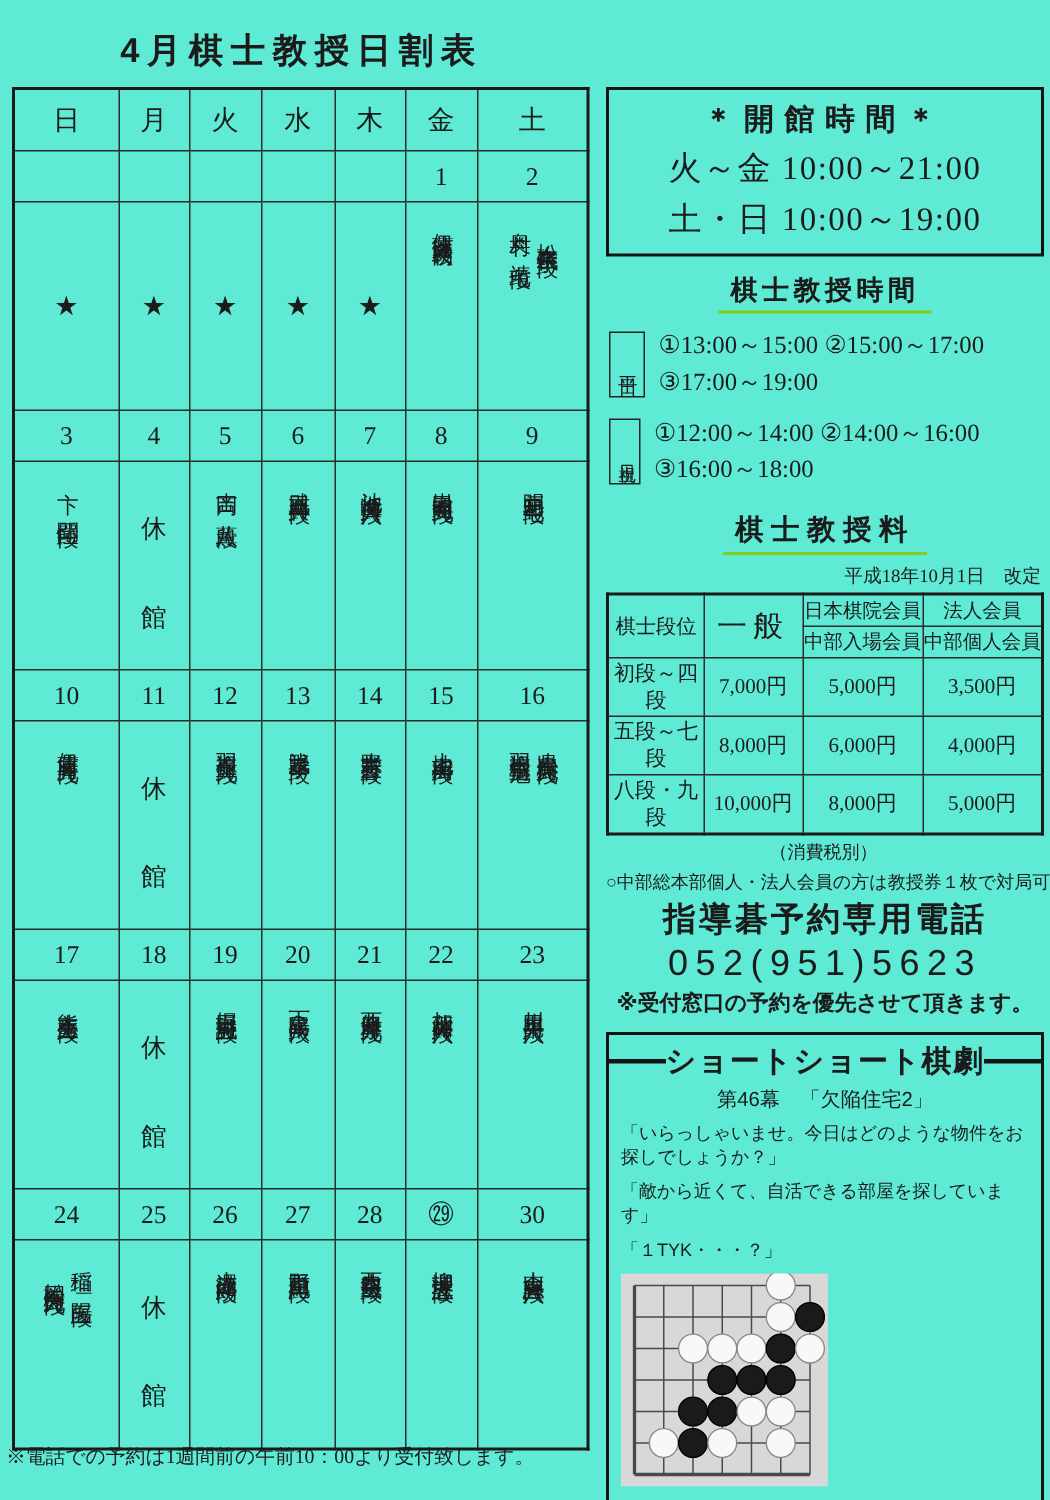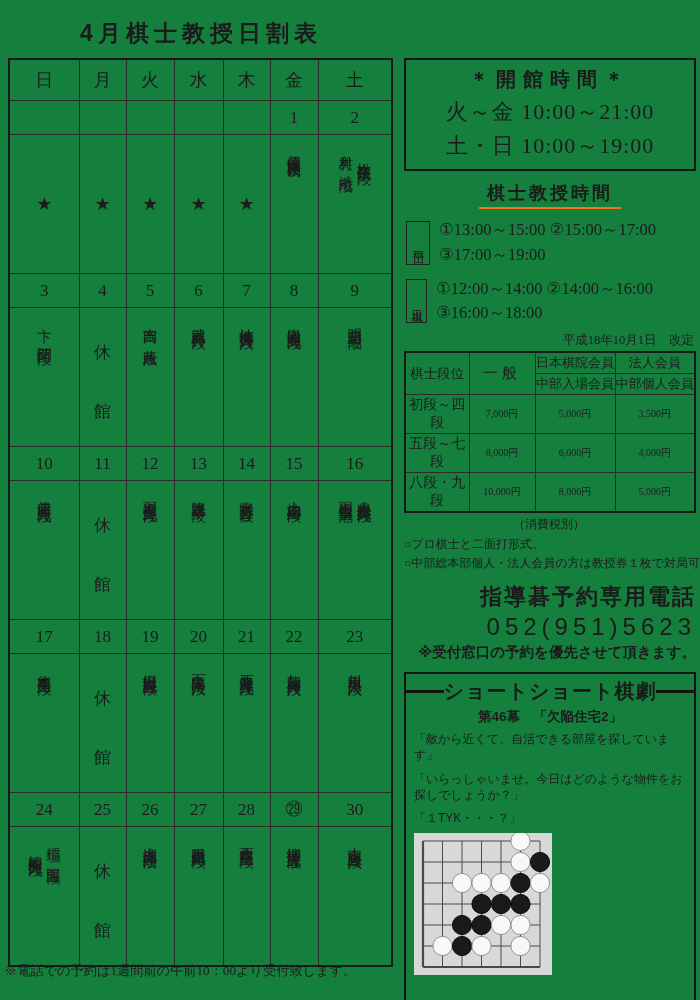--- a/index.html
+++ b/index.html
@@ -1,16 +1,16 @@
 <!DOCTYPE html>
 <html><head>
 <meta charset="utf-8">
 <style>
   html,body{margin:0;padding:0;background:#e8e8e8;}
-  .page{position:relative;width:700px;height:1000px;background:#15803d;color:#1b1b1b;
+  .page{position:relative;width:700px;height:1000px;background:#5eead4;color:#1b1b1b;
         font-family:"Liberation Serif","DejaVu Serif",serif;overflow:hidden;}
 
   
   .doc-title{position:absolute;left:8px;top:18px;width:386px;text-align:center;
              font-family:"Liberation Sans","DejaVu Sans",sans-serif;
              font-weight:bold;font-size:23px;letter-spacing:5px;}
   .cal-table{position:absolute;left:8px;top:58px;border-collapse:collapse;table-layout:fixed;
              border:2px solid #1a1a1a;}
   .cal-table td{border:1px solid #2b2b2b;text-align:center;padding:0;overflow:hidden;}
   .day-row td{height:40px;font-size:18px;}
@@ -29,55 +29,55 @@
 
   
   .panel{position:absolute;left:404px;top:58px;width:292px;}
   .hours-box{border:2.5px solid #141414;padding:6px 4px 8px;text-align:center;}
   .hours-title{font-size:20px;font-weight:bold;letter-spacing:7px;}
   .hours-line{font-size:22px;margin-top:4px;white-space:nowrap;letter-spacing:1px;text-align:center;}
 
   .sec-heading{display:block;width:fit-content;margin:10px auto 0;
                font-family:"Liberation Sans","DejaVu Sans",sans-serif;
                font-weight:bold;font-size:18px;letter-spacing:3px;
-               border-bottom:2px solid #f97316;padding:0 8px 2px;}
+               border-bottom:2px solid #84cc16;padding:0 8px 2px;}
   .time-row{display:flex;gap:9px;margin:9px 0 0 2px;align-items:center;}
   .tlabel{border:1.8px solid #222;min-width:20px;min-height:44px;display:flex;align-items:center;
           justify-content:center;writing-mode:vertical-rl;text-orientation:upright;
           font-size:13px;letter-spacing:2px;padding:2px 2px;box-sizing:border-box;}
   .tlabel.small{font-size:11.5px;letter-spacing:0;}
   .tlines{font-size:16.5px;line-height:1.5;white-space:nowrap;}
 
   .fees-heading{font-size:19px;letter-spacing:5px;margin-top:14px;}
   .revision{text-align:right;font-size:12.5px;margin:6px 2px 2px 0;}
   .fee-table{border-collapse:collapse;border:2px solid #1a1a1a;width:290px;table-layout:fixed;}
   .fee-table th,.fee-table td{border:1px solid #2b2b2b;text-align:center;font-weight:normal;
                               padding:1px 0;}
   .fee-table th{font-size:13px;}
   .fee-table .rankhead{font-size:13.5px;}
-  .fee-table .genhead{font-size:15px;letter-spacing:4px;}
-  .fee-table td{font-size:10px;height:26px;}
+  .fee-table .genhead{font-size:20px;letter-spacing:4px;}
+  .fee-table td{font-size:14px;height:26px;}
   .fee-table td.rank{font-size:14px;}
   .tax-note{text-align:center;font-size:12px;margin:3px 2px 0 0;}
   .fee-notes{font-size:12px;line-height:1.55;margin-top:2px;white-space:nowrap;}
 
-  .phone-block{text-align:right;margin-top:10px;
+  .phone-block{text-align:center;
                font-family:"Liberation Sans","DejaVu Sans",sans-serif;}
   .phone-title{font-weight:bold;font-size:22px;letter-spacing:2px;}
   .phone-number{font-size:24px;letter-spacing:5px;margin-top:1px;}
   .phone-note{font-weight:bold;font-size:14.5px;margin-top:2px;}
 
   .comic-box{border:2.5px solid #141414;margin-top:10px;padding:4px 8px 6px;height:340px;
              box-sizing:content-box;font-family:"Liberation Sans","DejaVu Sans",sans-serif;}
   .comic-title{display:flex;align-items:center;font-weight:bold;font-size:20px;
                letter-spacing:1px;white-space:nowrap;}
   .comic-title .rule{flex:1;border-top:3px solid #141414;margin:0 -8px 0 -8px;}
   .comic-title .rule.r{margin:0 -8px 0 0;}
   .comic-title .rule.l{margin:0 0 0 -8px;}
-  .episode{text-align:center;font-weight:bold;font-size:13.5px;margin:3px 0 5px;}
+  .episode{text-align:center;font-weight:normal;font-size:13.5px;margin:3px 0 5px;}
   .dialog{font-size:12px;line-height:1.35;margin-bottom:7px;}
   .board-area{display:flex;margin-top:2px;}
   .board-svg{flex:0 0 auto;}
   .board-quotes{display:flex;flex-direction:column;justify-content:flex-end;gap:9px;
                 padding:0 0 14px 6px;font-size:12.5px;line-height:1.3;}
 </style>
 </head>
 <body>
 
 <div class="page">
@@ -370,20 +370,21 @@
     </div>
 
     <div class="time-row">
       <div class="tlabel small">土日祝</div>
       <div class="tlines">
         <div>①12:00～14:00 ②14:00～16:00</div>
         <div>③16:00～18:00</div>
       </div>
     </div>
 
+    <div class="sec-heading fees-heading">棋士教授料</div>
     <div class="revision">平成18年10月1日　改定</div>
 
     <table class="fee-table">
       <colgroup>
         <col style="width:64px">
           <col style="width:66px">
           <col style="width:80px">
           <col style="width:80px">
       </colgroup>
       <thead>
@@ -415,39 +416,38 @@
             <td class="rank">八段・九段</td>
             <td>10,000円</td>
             <td>8,000円</td>
             <td>5,000円</td>
           </tr>
         </tbody>
     </table>
 
     <div class="tax-note">（消費税別）</div>
     <div class="fee-notes">
-      <div>○プロ棋士と二面打形式。</div>
       <div>○中部総本部個人・法人会員の方は教授券１枚で対局可。</div>
     </div>
 
     <div class="phone-block">
       <div class="phone-title">指導碁予約専用電話</div>
       <div class="phone-number">052(951)5623</div>
       <div class="phone-note">※受付窓口の予約を優先させて頂きます。</div>
     </div>
 
     <div class="comic-box">
       <div class="comic-title">
         <span class="rule l"></span>
         <span>ショートショート棋劇</span>
         <span class="rule r"></span>
       </div>
       <div class="episode">第46幕　「欠陥住宅2」</div>
+      <div class="dialog">「いらっしゃいませ。今日はどのような物件をお探しでしょうか？」</div>
       <div class="dialog">「敵から近くて、自活できる部屋を探しています」</div>
-      <div class="dialog">「いらっしゃいませ。今日はどのような物件をお探しでしょうか？」</div>
       <div class="dialog">「１TYK・・・？」</div>
       <div class="board-area">
         <svg id="go-board" class="board-svg" width="138" height="142" viewBox="0 0 138 142">
             <rect x="0" y="0" width="138" height="142" fill="#d8d8d8"></rect>
             <line x1="9" y1="8" x2="9" y2="134" stroke="#4a4a4a" stroke-width="2.2"></line>
             <line x1="28.5" y1="8" x2="28.5" y2="134" stroke="#4a4a4a" stroke-width="1"></line>
             <line x1="48" y1="8" x2="48" y2="134" stroke="#4a4a4a" stroke-width="1"></line>
             <line x1="67.5" y1="8" x2="67.5" y2="134" stroke="#4a4a4a" stroke-width="1"></line>
             <line x1="87" y1="8" x2="87" y2="134" stroke="#4a4a4a" stroke-width="1"></line>
             <line x1="106.5" y1="8" x2="106.5" y2="134" stroke="#4a4a4a" stroke-width="1"></line>

